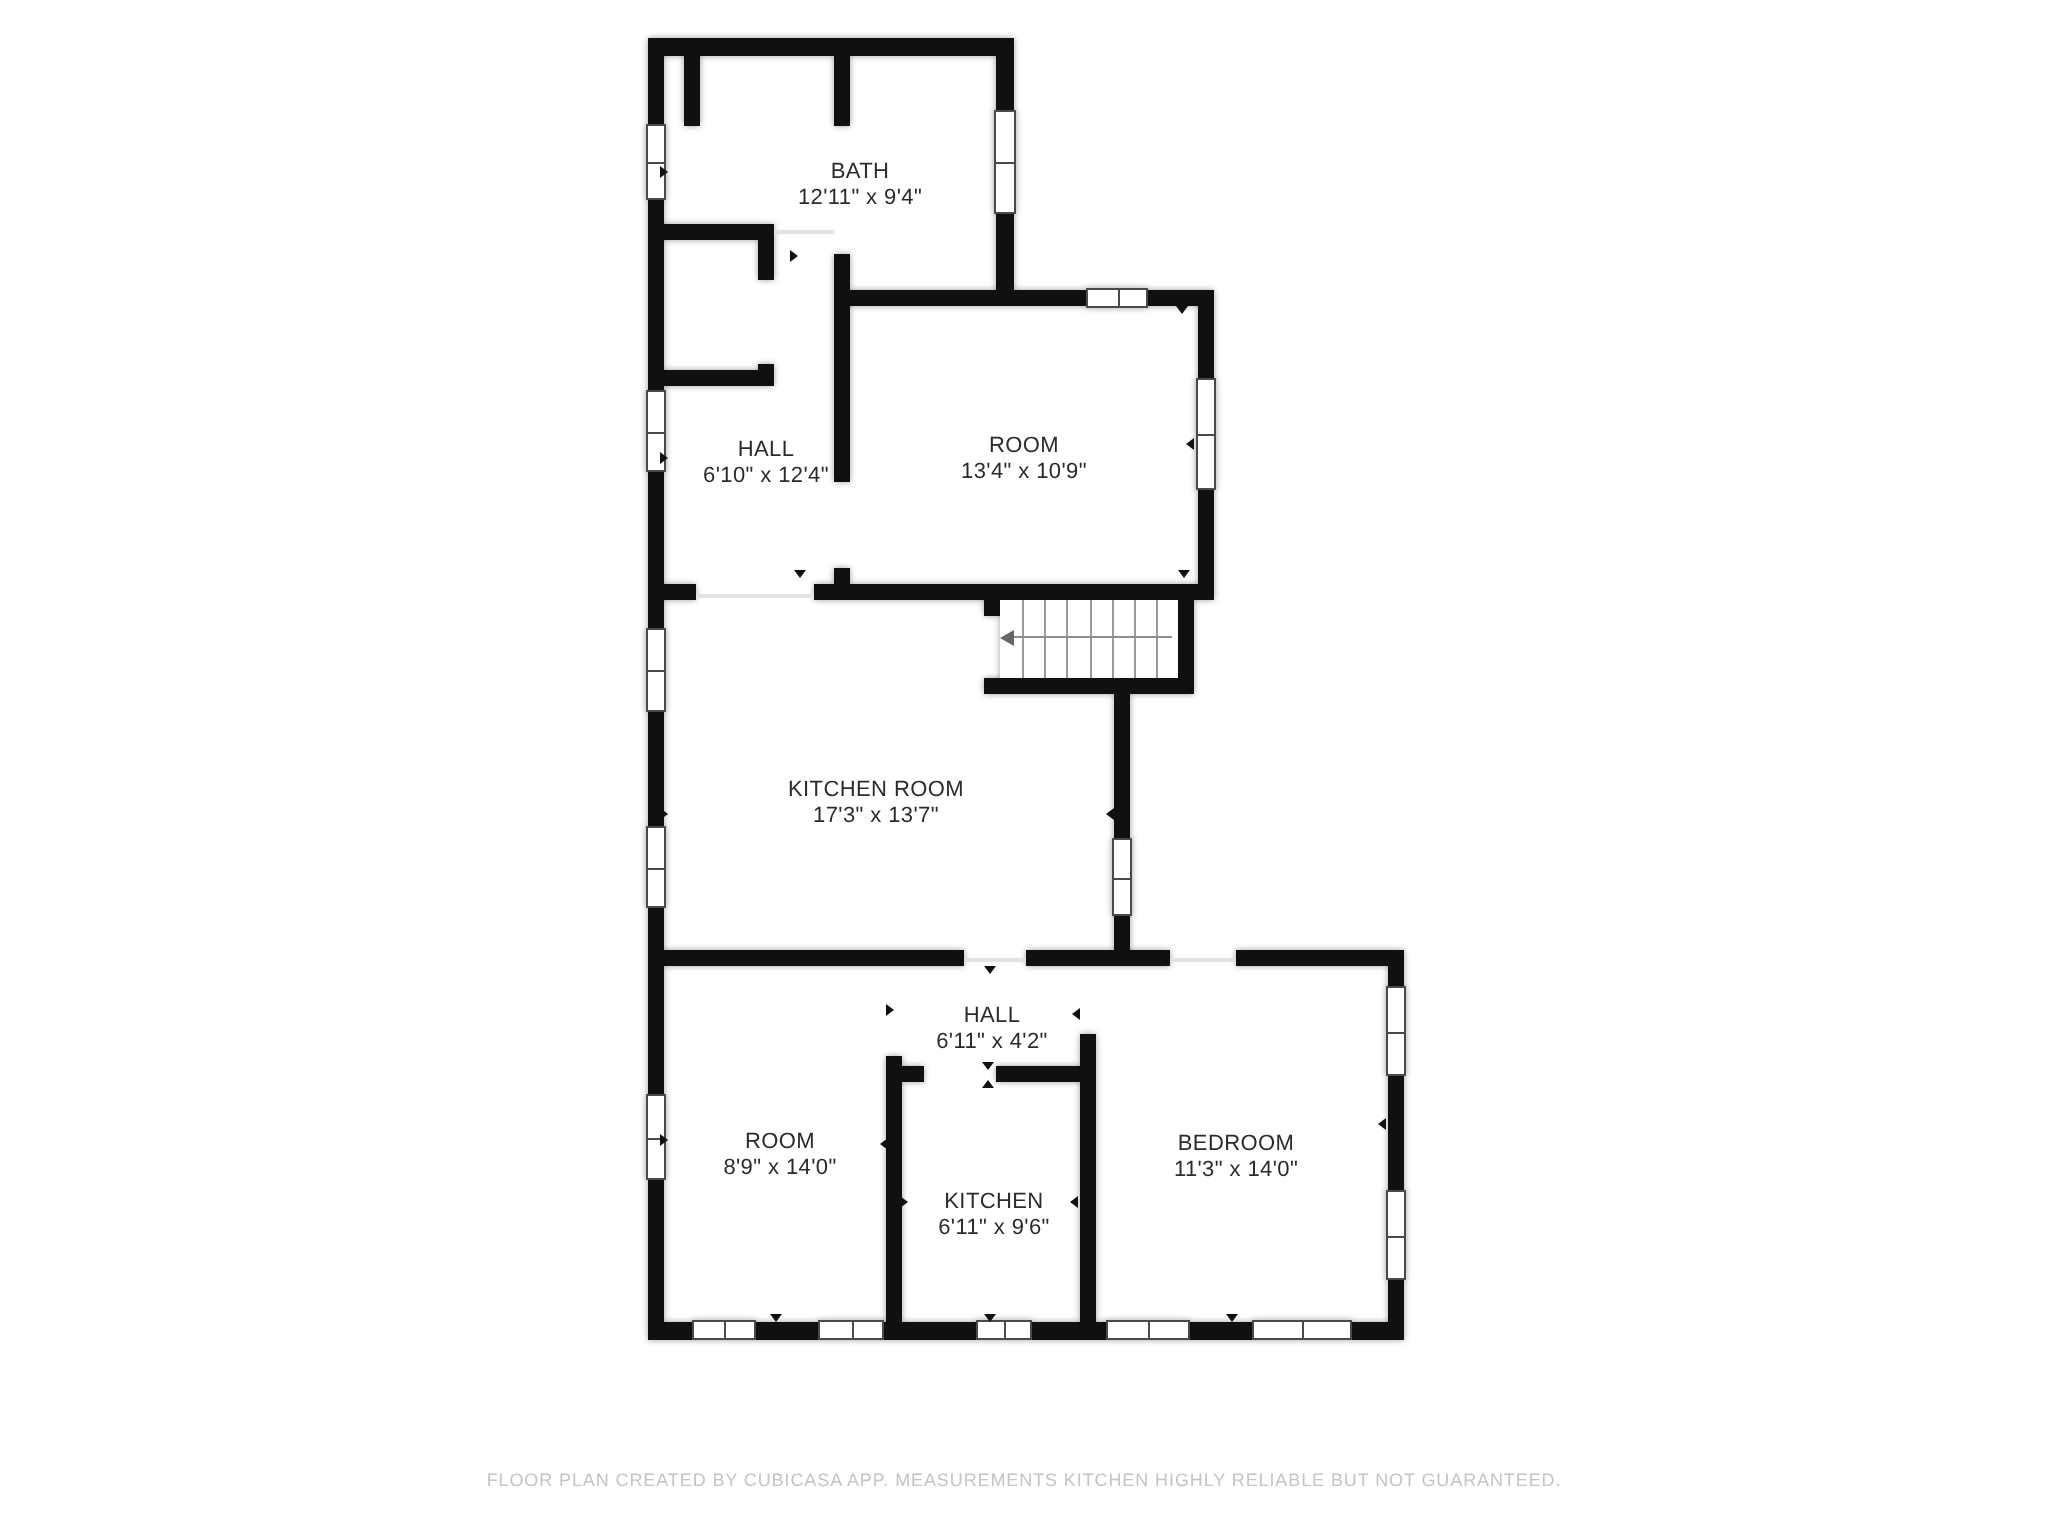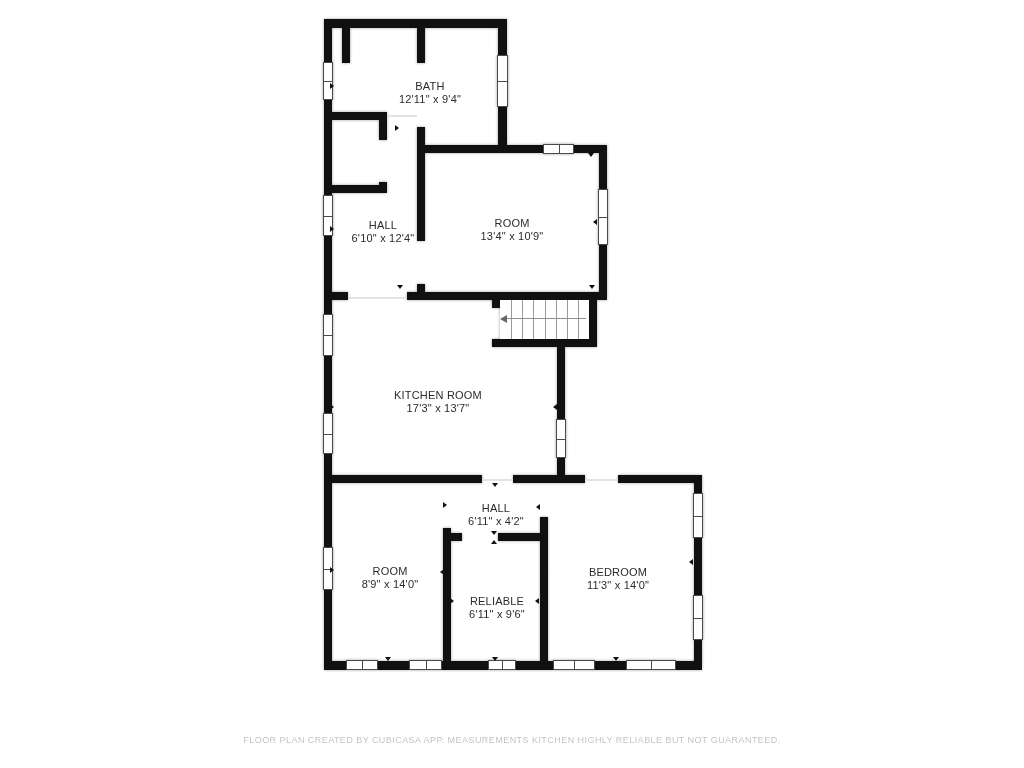--- a/index.html
+++ b/index.html
@@ -180,21 +180,21 @@
       </div>
       <div class="room-label" style="left: 496px; top: 515px;">
         <div>HALL</div>
         <div>6'11" x 4'2"</div>
       </div>
       <div class="room-label" style="left: 390px; top: 578px;">
         <div>ROOM</div>
         <div>8'9" x 14'0"</div>
       </div>
       <div class="room-label" style="left: 497px; top: 608px;">
-        <div>RELIABLE</div>
+        <div>KITCHEN</div>
         <div>6'11" x 9'6"</div>
       </div>
       <div class="room-label" style="left: 618px; top: 579px;">
         <div>BEDROOM</div>
         <div>11'3" x 14'0"</div>
       </div>
     </div>
 </div>
 
 <div id="footer-note">FLOOR PLAN CREATED BY CUBICASA APP. MEASUREMENTS KITCHEN HIGHLY RELIABLE BUT NOT GUARANTEED.</div>

